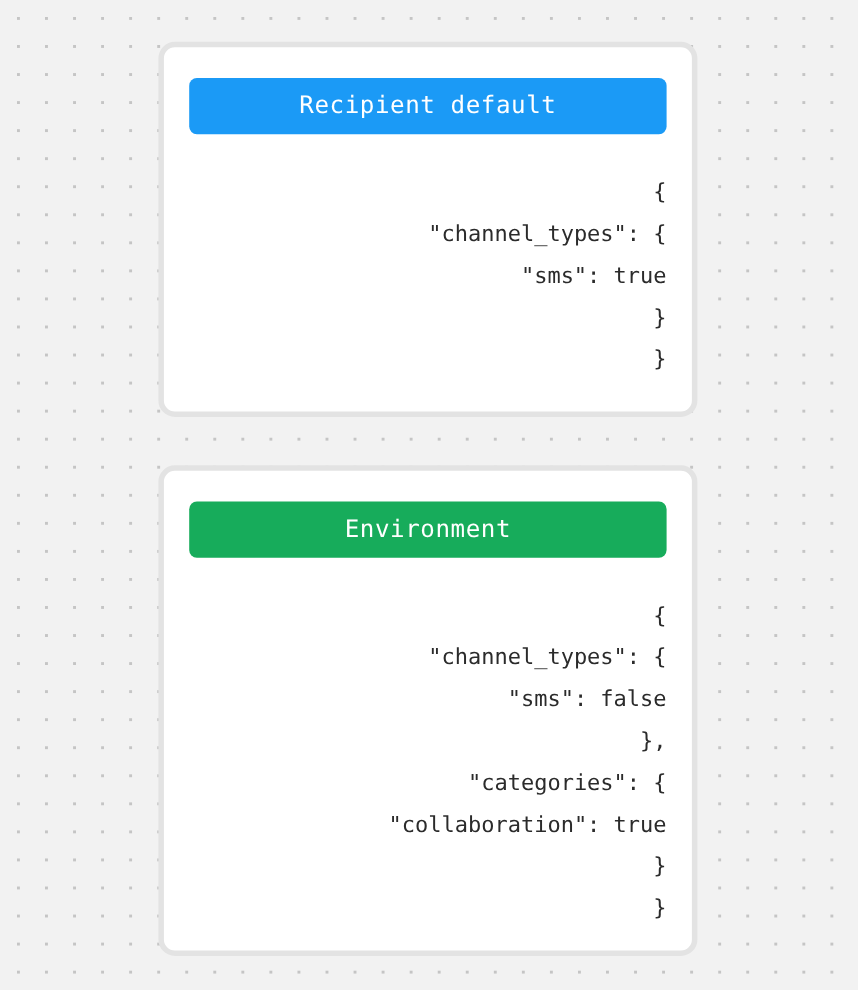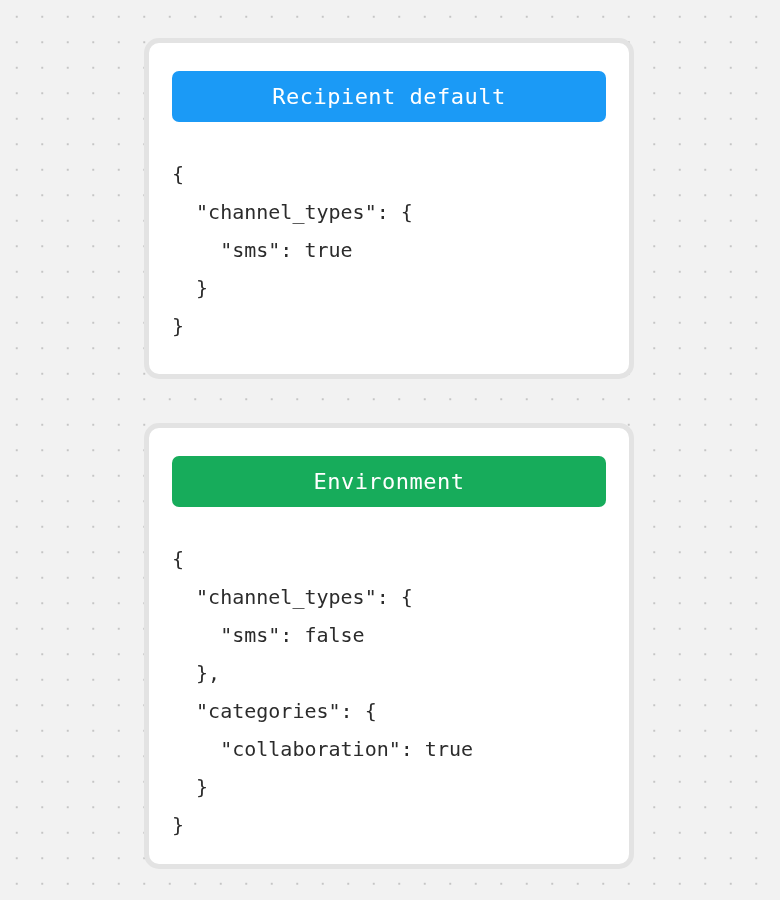--- a/index.html
+++ b/index.html
@@ -18,20 +18,21 @@
     background-position: 4px 4px;
     overflow: hidden;
   }
   .card {
     position: absolute;
     left: 144px;
     width: 490px;
     background: #FFFFFF;
     border: 5px solid #E3E3E3;
     border-radius: 15px;
+    text-align: right;
   }
   .card-recipient { top: 38px;  height: 341px; }
   .card-environment { top: 423px; height: 446px; }
   .card-header {
     margin: 28px 23px 0 23px;
     height: 51px;
     border-radius: 7px;
     display: flex;
     align-items: center;
     justify-content: center;

